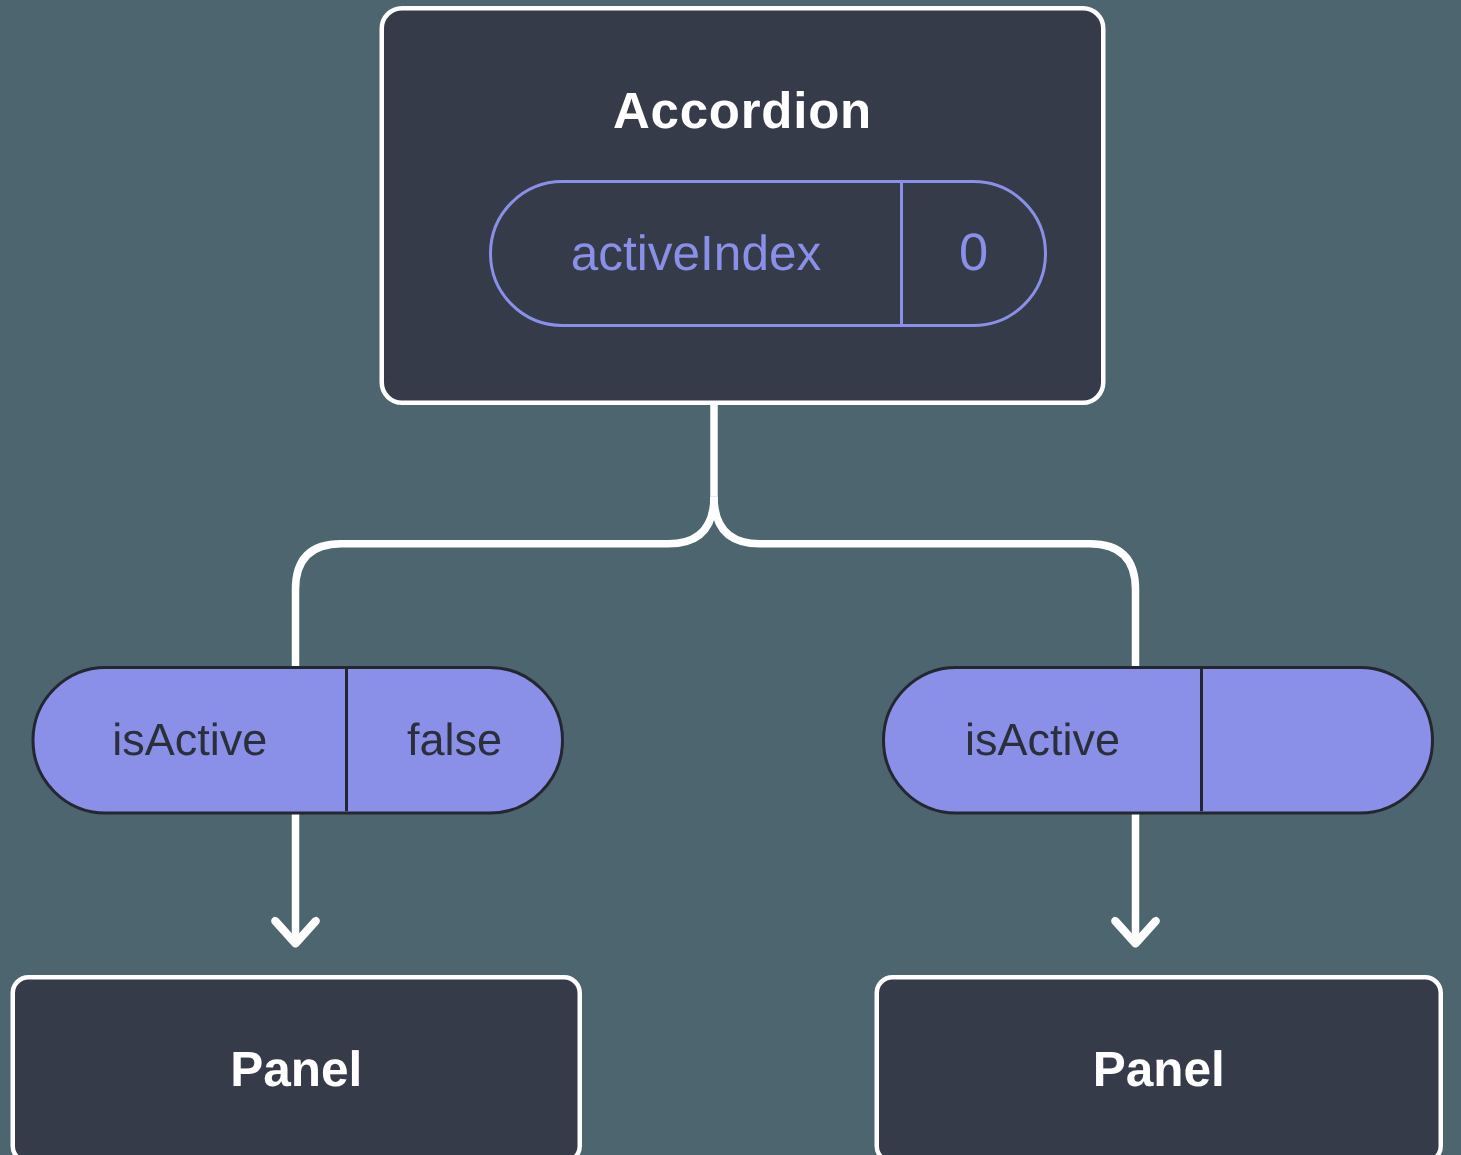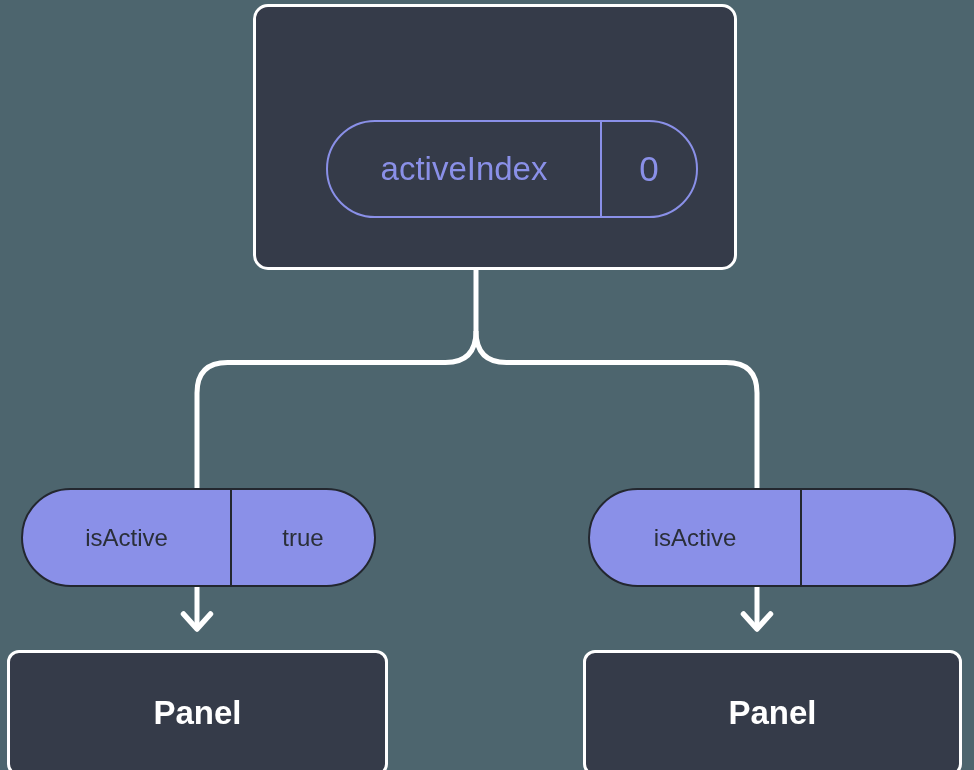--- a/index.html
+++ b/index.html
@@ -61,29 +61,29 @@
     font-size: 33px;
   }
   .state-pill .cell {
     display: flex; align-items: center; justify-content: center;
     box-sizing: border-box;
   }
   .state-pill .cell.name { flex: 1; border-right: 2.5px solid var(--accent, #8A90E8); }
   .state-pill .cell.value { width: 94px; font-size: 35px; }
   .prop-pill {
     position: absolute;
-    top: 488px; height: 99px;
+    top: 444px; height: 99px;
     background: var(--accent, #8A90E8);
     border: 2.5px solid var(--pill-border, #23272F);
     border-radius: 50px;
     box-sizing: border-box;
     display: flex;
     overflow: hidden;
     color: var(--pill-text, #2A2F39);
-    font-size: 24px;
+    font-size: 30px;
   }
   .prop-pill .cell {
     display: flex; align-items: center; justify-content: center;
     box-sizing: border-box;
   }
   .prop-pill .cell.name { border-right: 2.5px solid var(--pill-border, #23272F); }
   .prop-pill .cell.value { flex: 1; }
   .prop-pill.left  { left: 21px;  width: 355px; }
   .prop-pill.left .cell.name { width: 209px; }
   .prop-pill.right { left: 588px; width: 368px; }
@@ -105,29 +105,30 @@
 
   <svg class="connectors" viewBox="0 0 974 770" aria-hidden="true">
     <path class="connector-path" d="M 476 266 L 476 331"></path>
     <path class="connector-path" d="M 476 331 Q 476 362.5 445.5 362.5 L 227.5 362.5 Q 197 362.5 197 393 L 197 627"></path>
     <path class="connector-path" d="M 476 331 Q 476 362.5 506.5 362.5 L 726.5 362.5 Q 757 362.5 757 393 L 757 627"></path>
     <path class="arrowhead" d="M 183.5 614 L 197 629 L 210.5 614"></path>
     <path class="arrowhead" d="M 743.5 614 L 757 629 L 770.5 614"></path>
   </svg>
 
   <div class="node root-node">
+    <div class="node-title">Accordion</div>
     <div class="state-pill">
       <div class="cell name">activeIndex</div>
       <div class="cell value">0</div>
     </div>
   </div>
 
   <div class="prop-pill left">
     <div class="cell name">isActive</div>
-    <div class="cell value">true</div>
+    <div class="cell value">false</div>
   </div>
 
   <div class="prop-pill right">
     <div class="cell name">isActive</div>
   </div>
 
   <div class="node child-node left">
     <span>Panel</span>
   </div>
 

